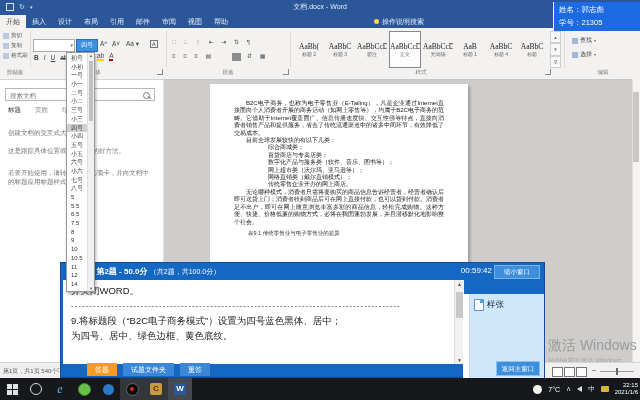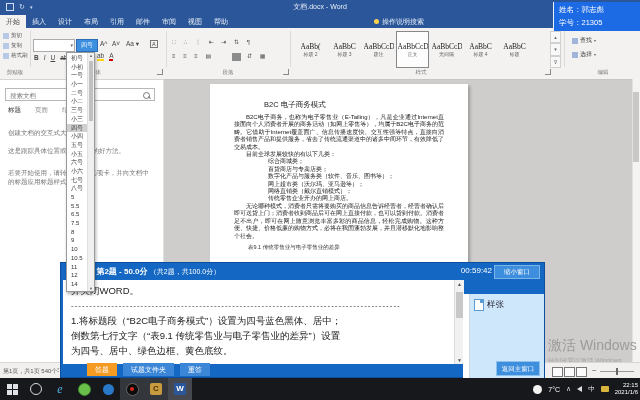--- a/index.html
+++ b/index.html
@@ -256,20 +256,24 @@
       </div>
       <div class="style-chip sel">
         <span class="chip-prev">AaBbCcD</span>
         <span class="chip-name">正文</span>
       </div>
       <div class="style-chip">
         <span class="chip-prev">AaBbCcD</span>
         <span class="chip-name">无间隔</span>
       </div>
       <div class="style-chip">
+        <span class="chip-prev">AaB</span>
+        <span class="chip-name">标题 1</span>
+      </div>
+      <div class="style-chip">
         <span class="chip-prev">AaBbC</span>
         <span class="chip-name">标题 4</span>
       </div>
       <div class="style-chip">
         <span class="chip-prev">AaBbC</span>
         <span class="chip-name">标题</span>
       </div>
     </div>
   <div class="abs gal-scroll">
     <span>▴</span>
@@ -310,21 +314,20 @@
         <span class="nav-tab">页面</span>
         <span class="nav-tab">结果</span>
       </div>
     <div class="abs nav-hint" style="top:48px;">创建文档的交互式大纲。</div>
     <div class="abs nav-hint" style="top:66px;">这是跟踪具体位置或移动内容的好方法。</div>
     <div class="abs nav-hint" style="top:88px;">若要开始使用，请转到“开始”选项卡，并向文档中的标题应用标题样式。</div>
   </div>
 
   <div class="abs page">
     <div class="page-inner">
-      <div class="doc-title-line">B2C 电子商务模式</div>
       <p class="doc-p">B2C电子商务，也称为电子零售业（E-Tailing），凡是企业通过Internet直接面向个人消费者开展的商务活动（如网上零售等），均属于B2C电子商务的范畴。它借助于Internet覆盖面广、信息传播速度快、交互性强等特点，直接向消费者销售产品和提供服务，省去了传统流通渠道中的诸多中间环节，有效降低了交易成本。</p>
       <div class="doc-intro">目前全球发展较快的有以下几类：</div>
       <div>
 
       <div class="doc-li">综合商城类；</div>
           <div class="doc-li">百货商店与专卖店类；</div>
           <div class="doc-li">数字化产品与服务类（软件、音乐、图书等）；</div>
           <div class="doc-li">网上超市类（沃尔玛、亚马逊等）；</div>
           <div class="doc-li">网络直销类（戴尔直销模式）；</div>
           <div class="doc-li">传统零售企业开办的网上商店。</div>
@@ -343,22 +346,21 @@
         <span class="suffix">（共2题，共100.0分）</span>
       </div>
       <div class="ov-timer">00:59:42</div>
       <div class="ov-shrink">缩小窗口</div>
     </div>
     <div class="ov-text">
       <div class="ov-line">并关闭WORD。</div>
       <div class="ov-sep">------------------------------------------------------------------------------------------</div>
       <div>
 
-      <div class="ov-line">1.将标题段（“B2C电子商务模式”）设置为四号蓝色黑体、居中；</div>
-          <div class="ov-line">倒数第七行文字（“表9.1 传统零售业与电子零售业的差异”）设置</div>
+      <div class="ov-line">9.将标题段（“B2C电子商务模式”）设置为四号蓝色黑体、居中；</div>
           <div class="ov-line">为四号、居中、绿色边框、黄色底纹。</div>
         </div>
     </div>
     <div class="ov-scroll">
       <span class="a" style="top:1px;">▲</span>
       <span class="a" style="bottom:1px;">▼</span>
       <span class="ov-thumb"></span>
     </div>
     <div class="ov-sample">
       <div class="samp-scroll"></div>

